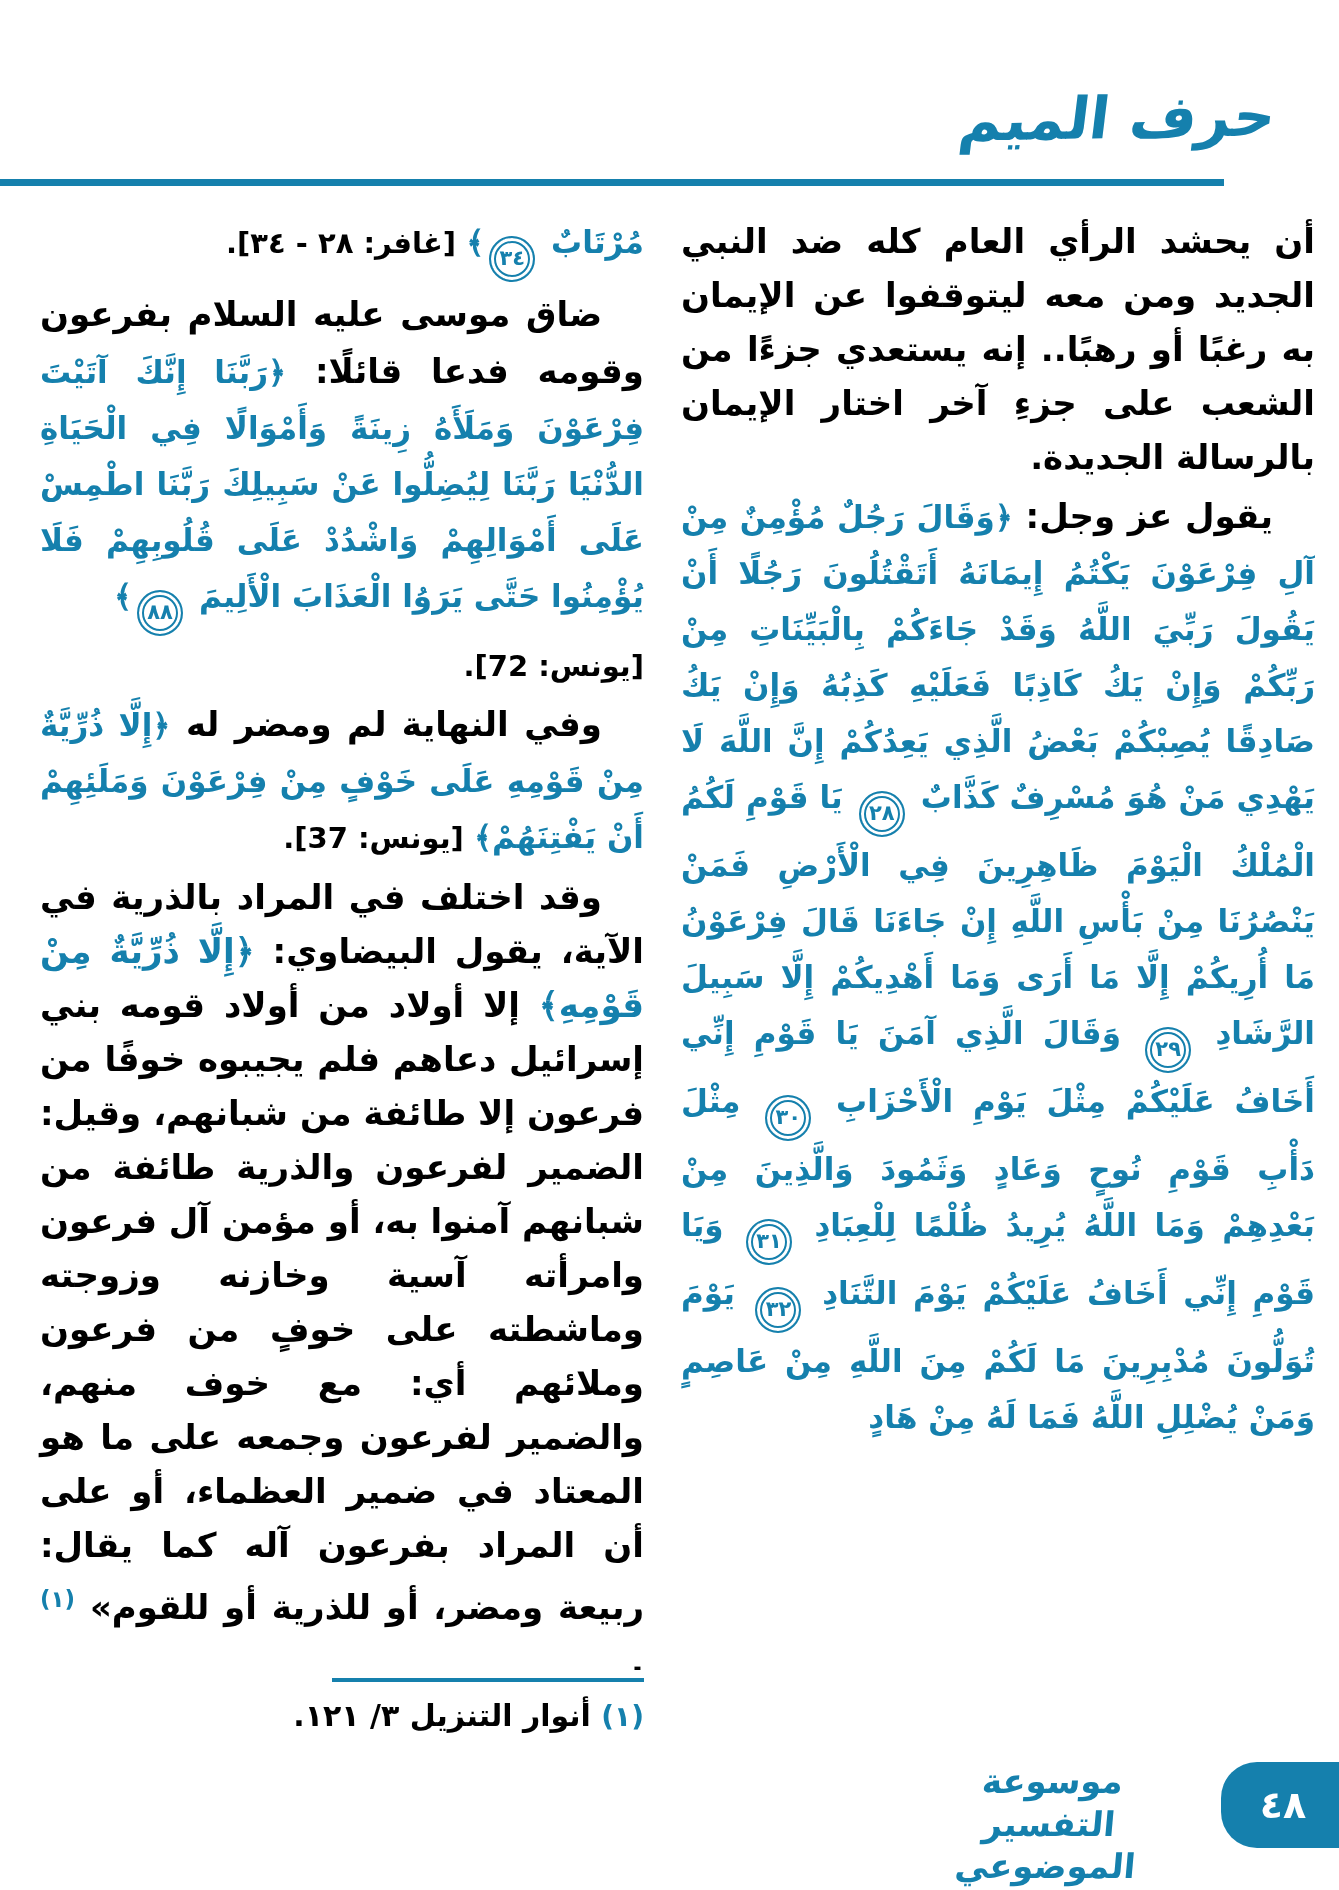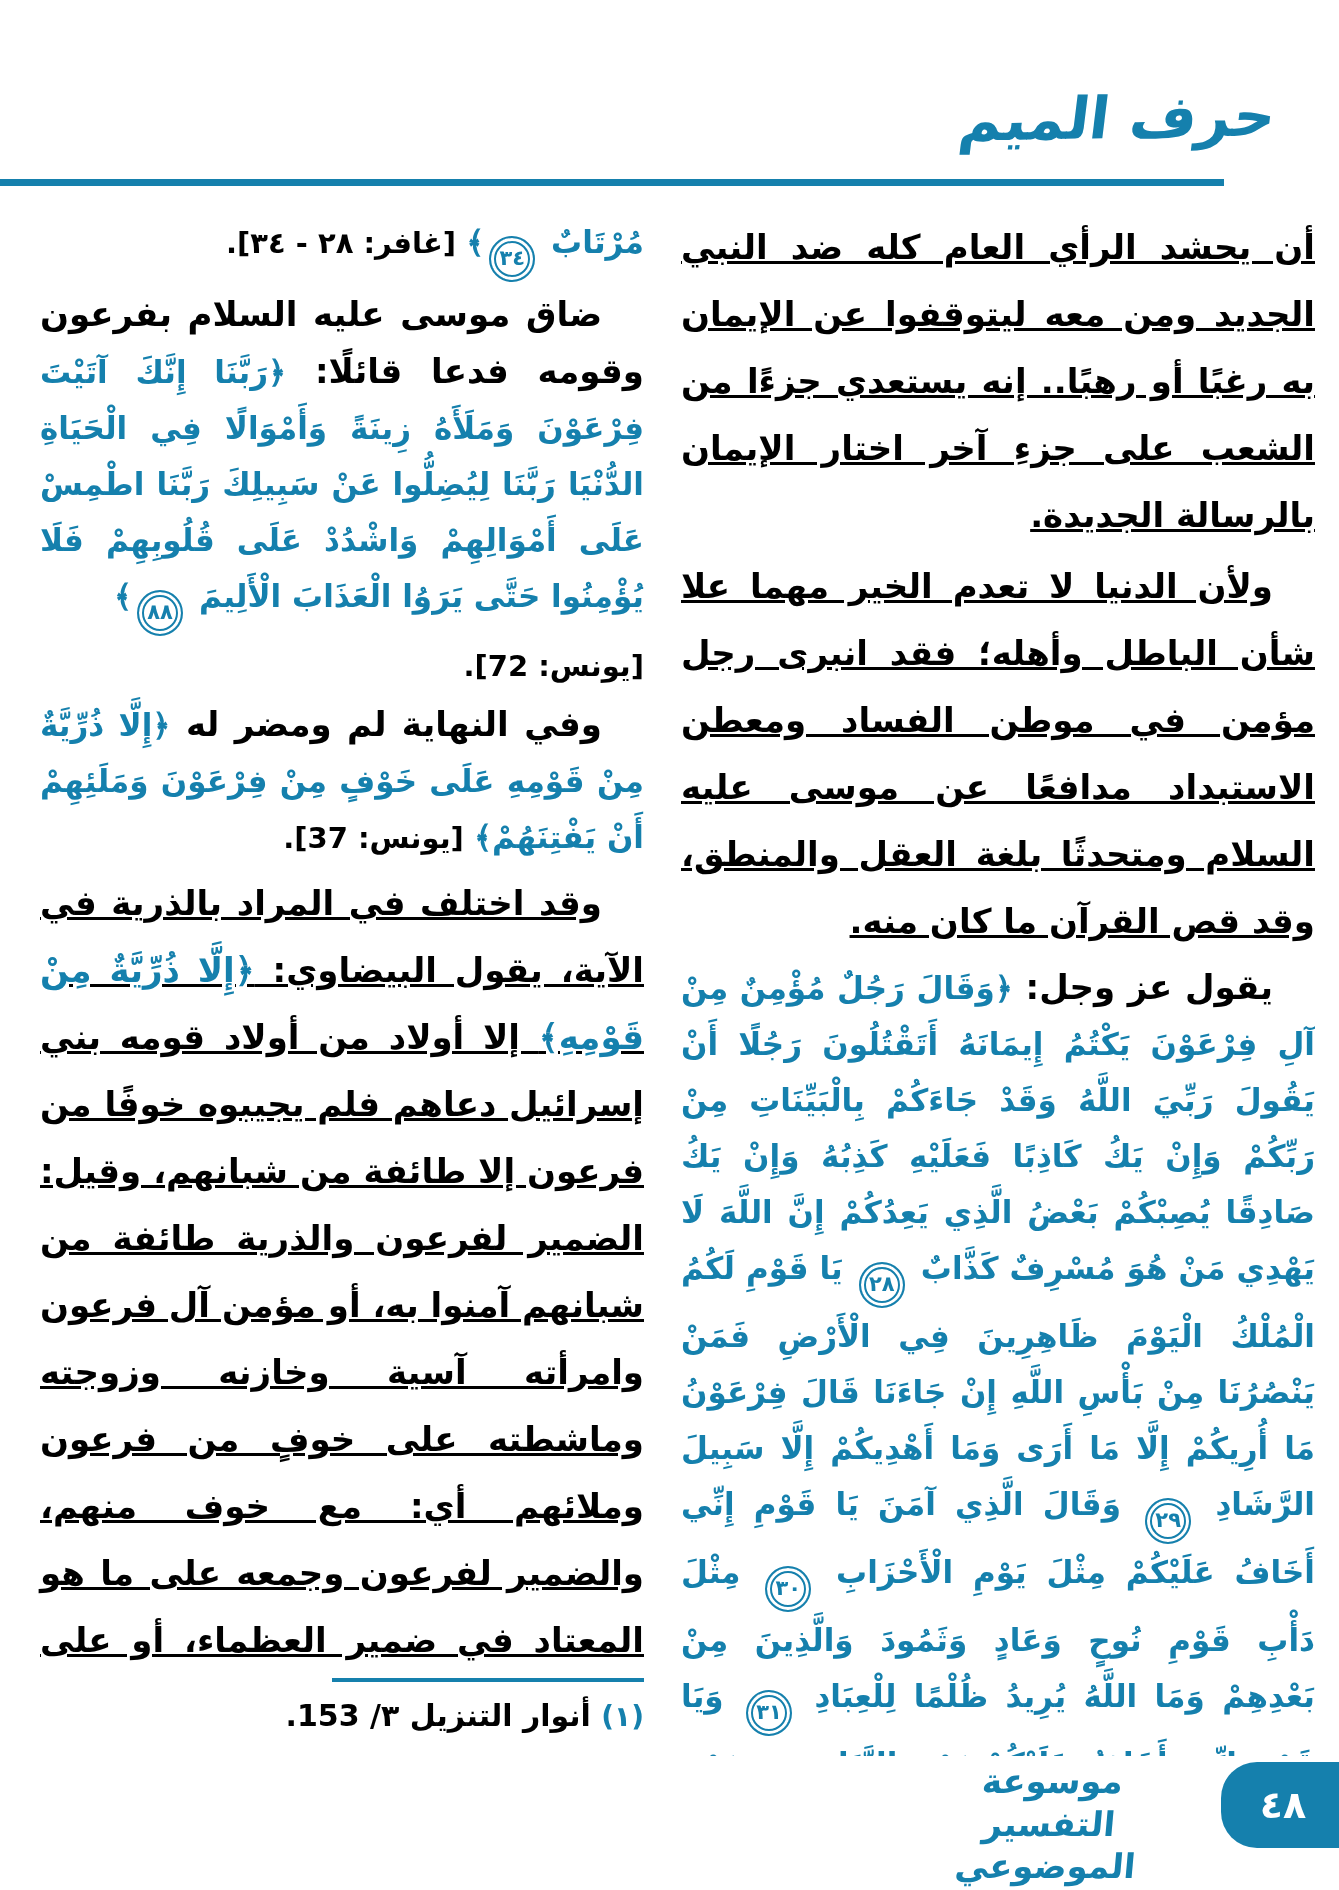--- a/index.html
+++ b/index.html
@@ -44,21 +44,21 @@
   }
   .col-right { left: 665px; width: 650px; height: 1542px; }
   .col-left  { left: 24px;  width: 620px; height: 1456px; }
 
   .para {
     margin: 0 0 4px 16px;
     text-align: justify;
     color: #000;
     font-weight: bold;
   }
-  .para.prose   { font-size: 34px; line-height: 67px; text-decoration: underline; }
+  .para.prose   { font-size: 34px; line-height: 54px; }
   .para.quran   { font-size: 31px; line-height: 56px; }
   .para.refline { font-size: 29px; line-height: 52px; text-align: right; }
   .para.indent  { text-indent: 42px; }
 
   .seg-prose { color: #000; font-size: 34px; }
   .seg-quran { color: var(--accent); }
   .seg-ref   { color: #000; font-size: 29px; }
   .seg-note  { color: var(--accent); font-size: 23px; vertical-align: super; }
 
   .seg-ayah {
@@ -133,37 +133,36 @@
 <body>
 
 <div class="page">
 
   <div class="chapter-title">حرف الميم</div>
 
   <div class="header-rule"></div>
 
   <div class="col col-right">
       <p class="para prose"><span class="seg-prose">أن يحشد الرأي العام كله ضد النبي الجديد ومن معه ليتوقفوا عن الإيمان به رغبًا أو رهبًا.. إنه يستعدي جزءًا من الشعب على جزءِ آخر اختار الإيمان بالرسالة الجديدة.</span></p>
-      <p class="para prose indent"><span class="seg-prose">ولأن الدنيا لا تعدم الخير مهما علا شأن الباطل وأهله؛ فقد انبرى رجل مؤمن في موطن الفساد ومعطن الاستبداد مدافعًا عن موسى عليه السلام ومتحدثًا بلغة العقل والمنطق، وقد قص القرآن ما كان منه.</span></p>
       <p class="para quran indent"><span class="seg-prose">يقول عز وجل: </span><span class="seg-quran">﴿وَقَالَ رَجُلٌ مُؤْمِنٌ مِنْ آلِ فِرْعَوْنَ يَكْتُمُ إِيمَانَهُ أَتَقْتُلُونَ رَجُلًا أَنْ يَقُولَ رَبِّيَ اللَّهُ وَقَدْ جَاءَكُمْ بِالْبَيِّنَاتِ مِنْ رَبِّكُمْ وَإِنْ يَكُ كَاذِبًا فَعَلَيْهِ كَذِبُهُ وَإِنْ يَكُ صَادِقًا يُصِبْكُمْ بَعْضُ الَّذِي يَعِدُكُمْ إِنَّ اللَّهَ لَا يَهْدِي مَنْ هُوَ مُسْرِفٌ كَذَّابٌ </span><span class="seg-ayah">٢٨</span><span class="seg-quran"> يَا قَوْمِ لَكُمُ الْمُلْكُ الْيَوْمَ ظَاهِرِينَ فِي الْأَرْضِ فَمَنْ يَنْصُرُنَا مِنْ بَأْسِ اللَّهِ إِنْ جَاءَنَا قَالَ فِرْعَوْنُ مَا أُرِيكُمْ إِلَّا مَا أَرَى وَمَا أَهْدِيكُمْ إِلَّا سَبِيلَ الرَّشَادِ </span><span class="seg-ayah">٢٩</span><span class="seg-quran"> وَقَالَ الَّذِي آمَنَ يَا قَوْمِ إِنِّي أَخَافُ عَلَيْكُمْ مِثْلَ يَوْمِ الْأَحْزَابِ </span><span class="seg-ayah">٣٠</span><span class="seg-quran"> مِثْلَ دَأْبِ قَوْمِ نُوحٍ وَعَادٍ وَثَمُودَ وَالَّذِينَ مِنْ بَعْدِهِمْ وَمَا اللَّهُ يُرِيدُ ظُلْمًا لِلْعِبَادِ </span><span class="seg-ayah">٣١</span><span class="seg-quran"> وَيَا قَوْمِ إِنِّي أَخَافُ عَلَيْكُمْ يَوْمَ التَّنَادِ </span><span class="seg-ayah">٣٢</span><span class="seg-quran"> يَوْمَ تُوَلُّونَ مُدْبِرِينَ مَا لَكُمْ مِنَ اللَّهِ مِنْ عَاصِمٍ وَمَنْ يُضْلِلِ اللَّهُ فَمَا لَهُ مِنْ هَادٍ </span></p>
     </div>
 
   <div class="col col-left">
       <p class="para quran"><span class="seg-quran">مُرْتَابٌ </span><span class="seg-ayah">٣٤</span><span class="seg-quran">﴾</span><span class="seg-ref"> [غافر: ٢٨ - ٣٤].</span></p>
       <p class="para quran indent"><span class="seg-prose">ضاق موسى عليه السلام بفرعون وقومه فدعا قائلًا: </span><span class="seg-quran">﴿رَبَّنَا إِنَّكَ آتَيْتَ فِرْعَوْنَ وَمَلَأَهُ زِينَةً وَأَمْوَالًا فِي الْحَيَاةِ الدُّنْيَا رَبَّنَا لِيُضِلُّوا عَنْ سَبِيلِكَ رَبَّنَا اطْمِسْ عَلَى أَمْوَالِهِمْ وَاشْدُدْ عَلَى قُلُوبِهِمْ فَلَا يُؤْمِنُوا حَتَّى يَرَوُا الْعَذَابَ الْأَلِيمَ </span><span class="seg-ayah">٨٨</span><span class="seg-quran">﴾</span></p>
       <p class="para refline"><span class="seg-ref">[يونس: 72].</span></p>
       <p class="para quran indent"><span class="seg-prose">وفي النهاية لم ومضر له </span><span class="seg-quran">﴿إِلَّا ذُرِّيَّةٌ مِنْ قَوْمِهِ عَلَى خَوْفٍ مِنْ فِرْعَوْنَ وَمَلَئِهِمْ أَنْ يَفْتِنَهُمْ﴾</span><span class="seg-ref"> [يونس: 37].</span></p>
       <p class="para prose indent"><span class="seg-prose">وقد اختلف في المراد بالذرية في الآية، يقول البيضاوي: </span><span class="seg-quran">﴿إِلَّا ذُرِّيَّةٌ مِنْ قَوْمِهِ﴾</span><span class="seg-prose"> إلا أولاد من أولاد قومه بني إسرائيل دعاهم فلم يجيبوه خوفًا من فرعون إلا طائفة من شبانهم، وقيل: الضمير لفرعون والذرية طائفة من شبانهم آمنوا به، أو مؤمن آل فرعون وامرأته آسية وخازنه وزوجته وماشطته على خوفٍ من فرعون وملائهم أي: مع خوف منهم، والضمير لفرعون وجمعه على ما هو المعتاد في ضمير العظماء، أو على أن المراد بفرعون آله كما يقال: ربيعة ومضر، أو للذرية أو للقوم» </span><span class="seg-note">(١)</span><span class="seg-prose"> .</span></p>
     </div>
 
   <div class="footnote">
     <div class="footnote-rule"></div>
     <div class="footnote-line">
       <span class="fn-marker seg-note">(١)</span>
-      <span class="fn-text">أنوار التنزيل ٣/ 153.</span>
+      <span class="fn-text">أنوار التنزيل ٣/ ١٢١.</span>
     </div>
   </div>
 
   <div class="logo">
     <div class="logo-line1">موسوعة التفسير الموضوعي</div>
 
   </div>
 
   <div class="page-number">٤٨</div>
 

